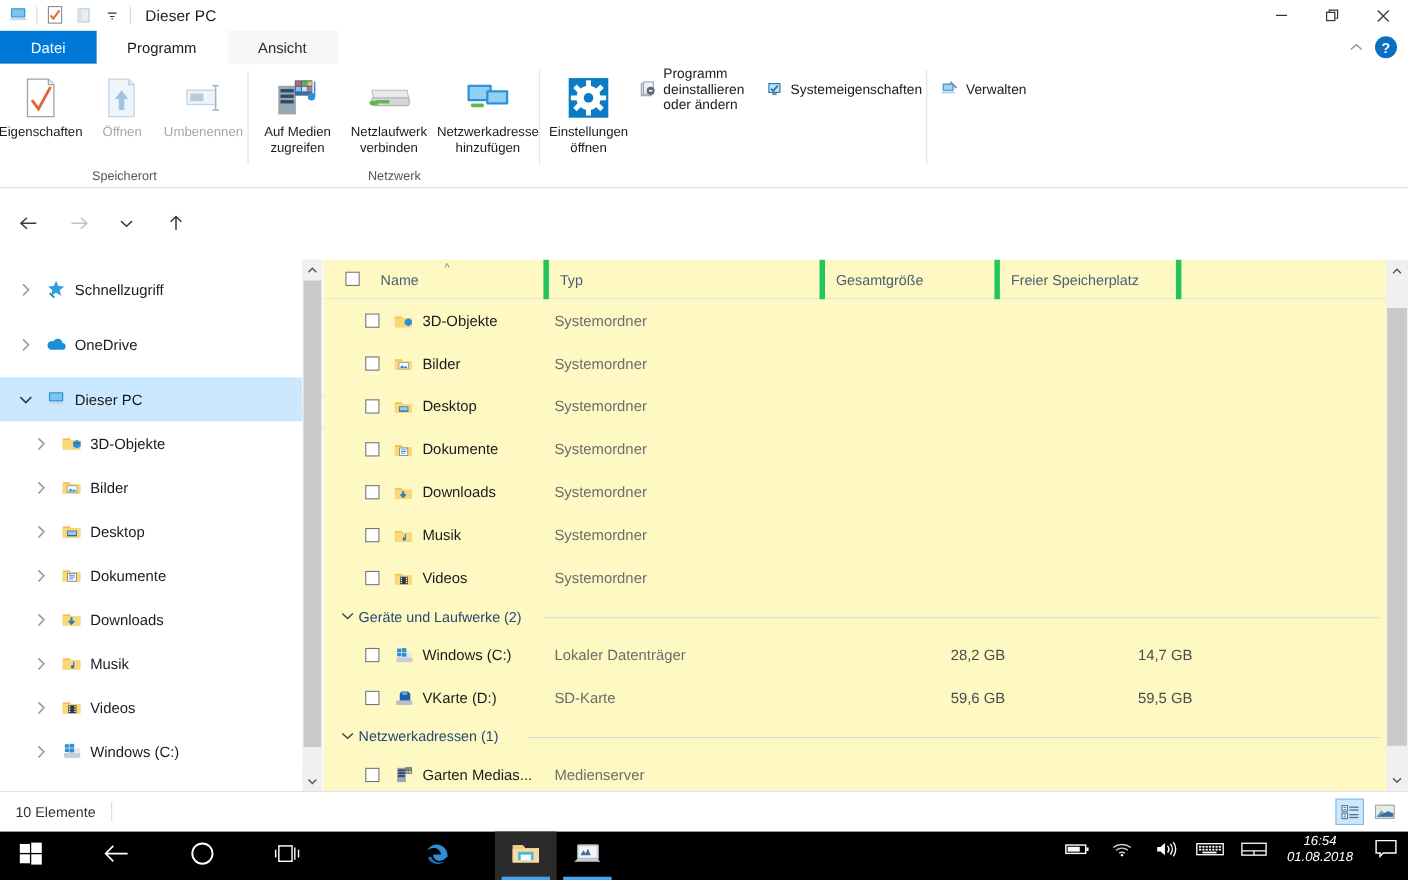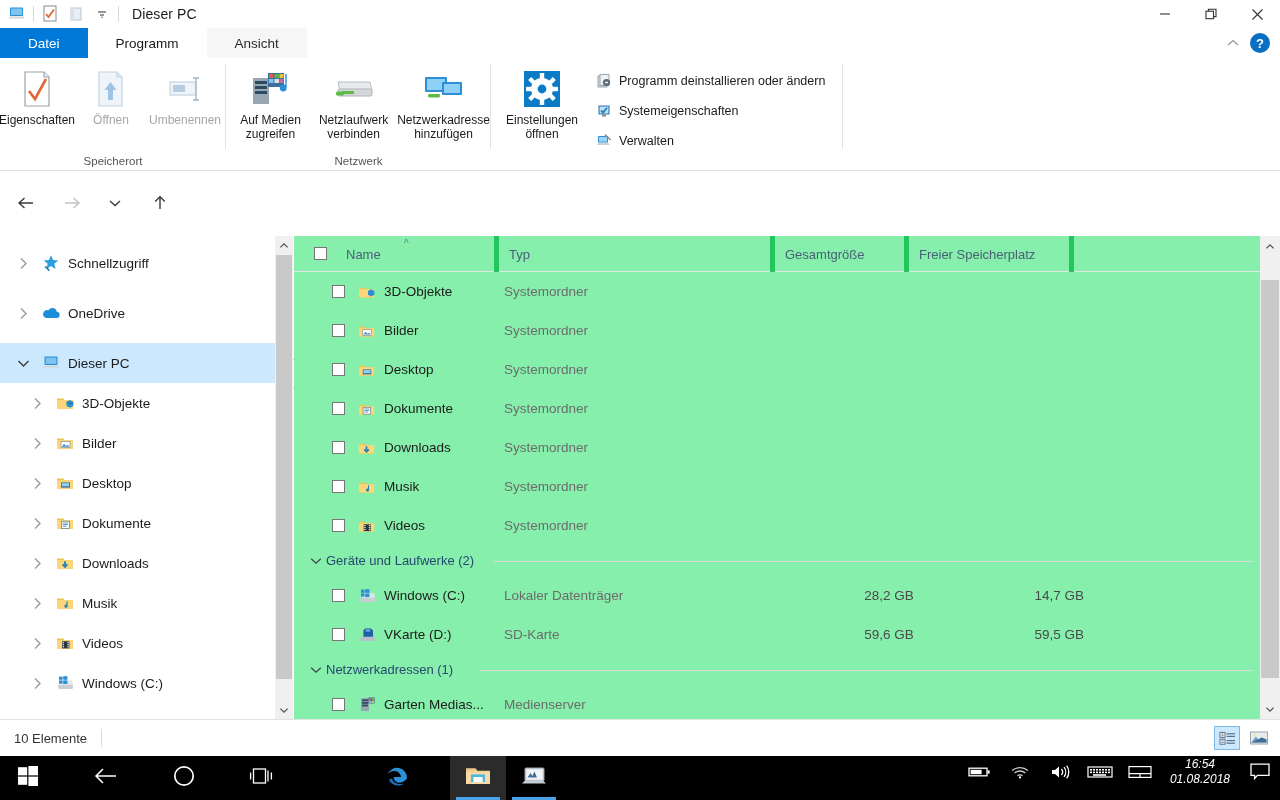--- a/index.html
+++ b/index.html
@@ -138,21 +138,21 @@
     height:18px; display:flex; align-items:center; justify-content:center;
     background:#f0f0f0;
   }
   .navscroll .thumb {
     position:absolute; left:1px; width:16px; background:#c9c9c9;
   }
 
   
   .listpane {
     position:absolute; left:294px; top:236px; width:966px; height:483px;
-    background:#86efac; overflow:hidden;
+    background:#fef9c3; overflow:hidden;
   }
   .colhead {
     height:36px; display:flex; align-items:center; position:relative;
     border-bottom:1px solid #e5e5e5;
   }
   .colhead .ch {
     font-size:13px; color:#4a6076; position:absolute; top:0; height:36px;
     display:flex; align-items:center; border-left:5px solid #22c55e; padding-left:10px;
   }
   .colhead .ch.first { border-left:none; }
@@ -410,21 +410,21 @@
                 <rect x="7.6" y="8.6" width="4.4" height="6" transform="rotate(-45 9.8 11.6)"></rect>
                 <rect x="28" y="25.4" width="4.4" height="6" transform="rotate(-45 30.2 28.4)"></rect>
                 <rect x="28" y="8.6" width="4.4" height="6" transform="rotate(45 30.2 11.6)"></rect>
                 <rect x="7.6" y="25.4" width="4.4" height="6" transform="rotate(45 9.8 28.4)"></rect>
               </g>
             </svg>
           </div>
           <div class="cap">Einstellungen
 öffnen</div>
         </div>
-        <div style="display:flex;flex-direction:column;gap:8px;padding-top:6px;padding-left:6px">
+        <div style="display:flex;flex-direction:row;gap:8px;padding-top:6px;padding-left:6px">
           <div class="smallitem">
             <span class="si-ico">
               <svg width="16" height="16" viewBox="0 0 16 16">
                 <rect x="2" y="3" width="9" height="11" fill="#d8dde2" stroke="#9aa4ad"></rect>
                 <rect x="4" y="1.5" width="9" height="11" fill="#eef2f5" stroke="#9aa4ad"></rect>
                 <circle cx="10.5" cy="9.5" r="3.6" fill="#5a6b7a"></circle>
                 <path d="M9 9.5 H12" stroke="#fff" stroke-width="1.3"></path>
               </svg>
             </span>
             <span>Programm deinstallieren oder ändern</span>
@@ -721,21 +721,21 @@
     </div>
   </div>
 
   <div class="listpane">
 
     <div class="colhead">
       <div class="hdrcheck"></div>
       <div class="ch first" style="left:42px">Name</div>
       <div class="sortmark">^</div>
       <div class="ch" style="left:200px">Typ</div>
-      <div class="ch" style="left:476px">Gesamtgröße</div>
+      <div class="ch" style="left:451px">Gesamtgröße</div>
       <div class="ch" style="left:610px">Freier Speicherplatz</div>
       <div class="ch" style="left:775px; width:1px; padding:0"></div>
     </div>
 
     <div class="row">
       <span class="rcheck"></span>
       <span class="rico">
         <svg width="18" height="16" viewBox="0 0 19 16">
           <path d="M1 3.4 h6.2 l1.5 1.7 h8.3 v8.6 H1 Z" fill="#f0c254"></path>
           <path d="M1 5.1 h16 v8.6 H1 Z" fill="#fcd77a"></path>

